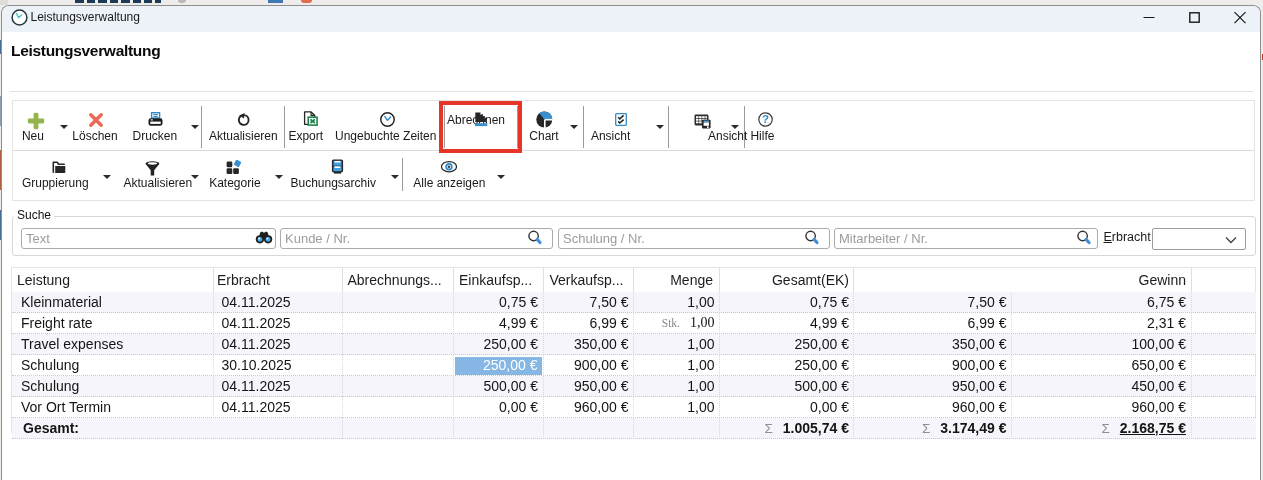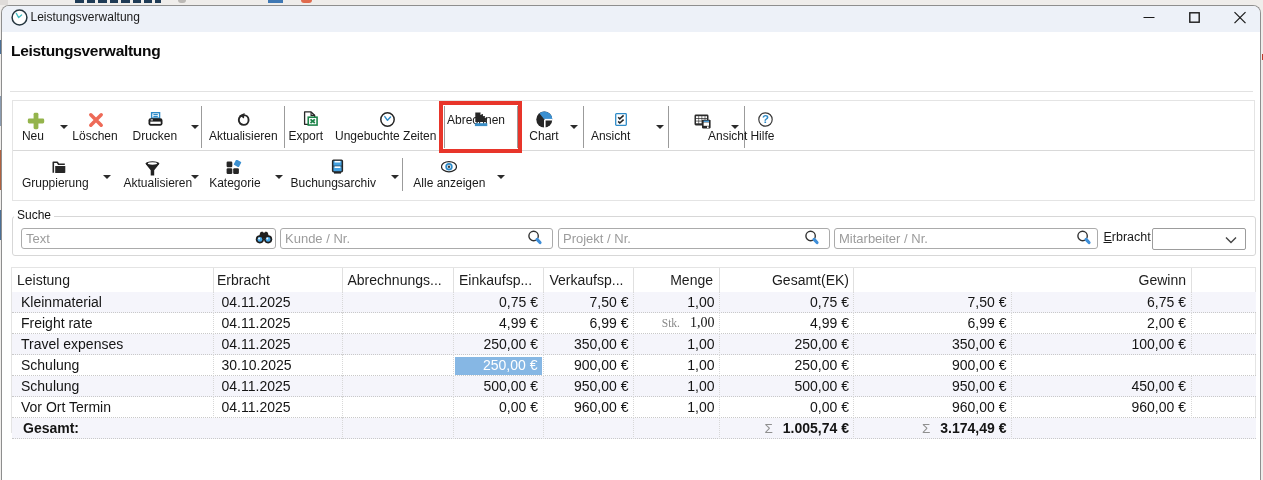--- a/index.html
+++ b/index.html
@@ -237,21 +237,21 @@
       <circle cx="8" cy="5.7" r="3.7" fill="#2e8bc8"></circle>
       <circle cx="8" cy="5.7" r="1.9" fill="#fff"></circle>
       <circle cx="8" cy="5.7" r="1.2" fill="#3a3a3a"></circle>
     </svg>
   </div>
 
   <div id="suche">
     <div id="suchelab">Suche</div>
     <div class="sinput" style="left:8px; width:255px;">Text</div>
     <div class="sinput" style="left:267px; width:273px;">Kunde / Nr.</div>
-    <div class="sinput" style="left:545px; width:272px;">Projekt / Nr.</div>
+    <div class="sinput" style="left:545px; width:272px;">Schulung / Nr.</div>
     <div class="sinput" style="left:821px; width:264px;">Mitarbeiter / Nr.</div>
     <div class="tlab" style="left:1090.5px; top:13px; font-size:12.5px;"><span style="text-decoration:underline;">E</span>rbracht</div>
     <div style="position:absolute; left:1139px; top:11px; width:94px; height:21.5px; border:1px solid #9c9c9c; border-radius:2px; background:#fff;">
       <svg style="position:absolute; right:8px; top:7px;" width="12" height="8" viewBox="0 0 12 8">
         <path d="M1 1.5 L6 6.5 L11 1.5" fill="none" stroke="#444" stroke-width="1.4"></path>
       </svg>
     </div>
 
     <svg class="sicon" style="left:242px;" width="18" height="14" viewBox="0 0 18 14">
       <path d="M3.6 8.5 L5.1 3 Q5.5 1.7 6.9 1.7 L11.1 1.7 Q12.5 1.7 12.9 3 L14.4 8.5 Z" fill="#1e1e1e"></path>
@@ -304,21 +304,21 @@
     </div>
     <div class="drow dotline" style="top:45px;">
       <div class="dcell" style="left:0;width:202px;padding-left:9px;">Freight rate</div>
       <div class="dcell" style="left:202px;width:129px;padding-left:7.5px;">04.11.2025</div>
       <div class="dcell" style="left:331px;width:111px;"></div>
       <div class="dcell rt" style="left:442px;width:90px;padding-right:5px;">4,99 €</div>
       <div class="dcell rt" style="left:532px;width:90px;padding-right:4.5px;">6,99 €</div>
       <div class="dcell rt" style="left:622px;width:86px;padding-right:4.5px;font-family:Liberation Serif, serif;"><span class="stk">Stk.</span>1,00</div>
       <div class="dcell rt" style="left:708px;width:134px;padding-right:4px;">4,99 €</div>
       <div class="dcell rt" style="left:842px;width:158px;padding-right:4.5px;">6,99 €</div>
-      <div class="dcell rt" style="left:1000px;width:180px;padding-right:5px;">2,00 €</div>
+      <div class="dcell rt" style="left:1000px;width:180px;padding-right:5px;">2,31 €</div>
       <div class="dcell" style="left:1180px;width:64px;border-right:none;"></div>
     </div>
     <div class="drow alt dotline" style="top:66px;">
       <div class="dcell" style="left:0;width:202px;padding-left:9px;">Travel expenses</div>
       <div class="dcell" style="left:202px;width:129px;padding-left:7.5px;">04.11.2025</div>
       <div class="dcell" style="left:331px;width:111px;"></div>
       <div class="dcell rt" style="left:442px;width:90px;padding-right:5px;">250,00 €</div>
       <div class="dcell rt" style="left:532px;width:90px;padding-right:4.5px;">350,00 €</div>
       <div class="dcell rt" style="left:622px;width:86px;padding-right:4.5px;">1,00</div>
       <div class="dcell rt" style="left:708px;width:134px;padding-right:4px;">250,00 €</div>
@@ -330,20 +330,21 @@
       <div class="dcell" style="left:0;width:202px;padding-left:9px;">Schulung</div>
       <div class="dcell" style="left:202px;width:129px;padding-left:7.5px;">30.10.2025</div>
       <div class="dcell" style="left:331px;width:111px;"></div>
       <div class="dcell rt" style="left:442px;width:90px;padding-right:5px;">
           <span class="selcell">250,00 €</span>
         </div>
       <div class="dcell rt" style="left:532px;width:90px;padding-right:4.5px;">900,00 €</div>
       <div class="dcell rt" style="left:622px;width:86px;padding-right:4.5px;">1,00</div>
       <div class="dcell rt" style="left:708px;width:134px;padding-right:4px;">250,00 €</div>
       <div class="dcell rt" style="left:842px;width:158px;padding-right:4.5px;">900,00 €</div>
+      <div class="dcell rt" style="left:1000px;width:180px;padding-right:5px;">650,00 €</div>
       <div class="dcell" style="left:1180px;width:64px;border-right:none;"></div>
     </div>
     <div class="drow alt dotline" style="top:108px;">
       <div class="dcell" style="left:0;width:202px;padding-left:9px;">Schulung</div>
       <div class="dcell" style="left:202px;width:129px;padding-left:7.5px;">04.11.2025</div>
       <div class="dcell" style="left:331px;width:111px;"></div>
       <div class="dcell rt" style="left:442px;width:90px;padding-right:5px;">500,00 €</div>
       <div class="dcell rt" style="left:532px;width:90px;padding-right:4.5px;">950,00 €</div>
       <div class="dcell rt" style="left:622px;width:86px;padding-right:4.5px;">1,00</div>
       <div class="dcell rt" style="left:708px;width:134px;padding-right:4px;">500,00 €</div>
@@ -365,16 +366,17 @@
     </div>
     <div class="drow alt dotline" style="top:150px;">
       <div class="dcell bold" style="left:0;width:202px;padding-left:11px;border-right:none;">Gesamt:</div>
       <div class="dcell" style="left:202px;width:129px;"></div>
       <div class="dcell" style="left:331px;width:111px;"></div>
       <div class="dcell" style="left:442px;width:90px;"></div>
       <div class="dcell" style="left:532px;width:90px;"></div>
       <div class="dcell" style="left:622px;width:86px;"></div>
       <div class="dcell rt" style="left:708px;width:134px;padding-right:4px;"><span class="sig">Σ</span><b>1.005,74 €</b></div>
       <div class="dcell rt" style="left:842px;width:158px;padding-right:4.5px;"><span class="sig">Σ</span><b>3.174,49 €</b></div>
+      <div class="dcell rt" style="left:1000px;width:180px;padding-right:5px;"><span class="sig">Σ</span><b style="text-decoration:underline;">2.168,75 €</b></div>
       <div class="dcell" style="left:1180px;width:64px;border-right:none;"></div>
     </div>
   </div>
 </div>
 
 </body></html>

